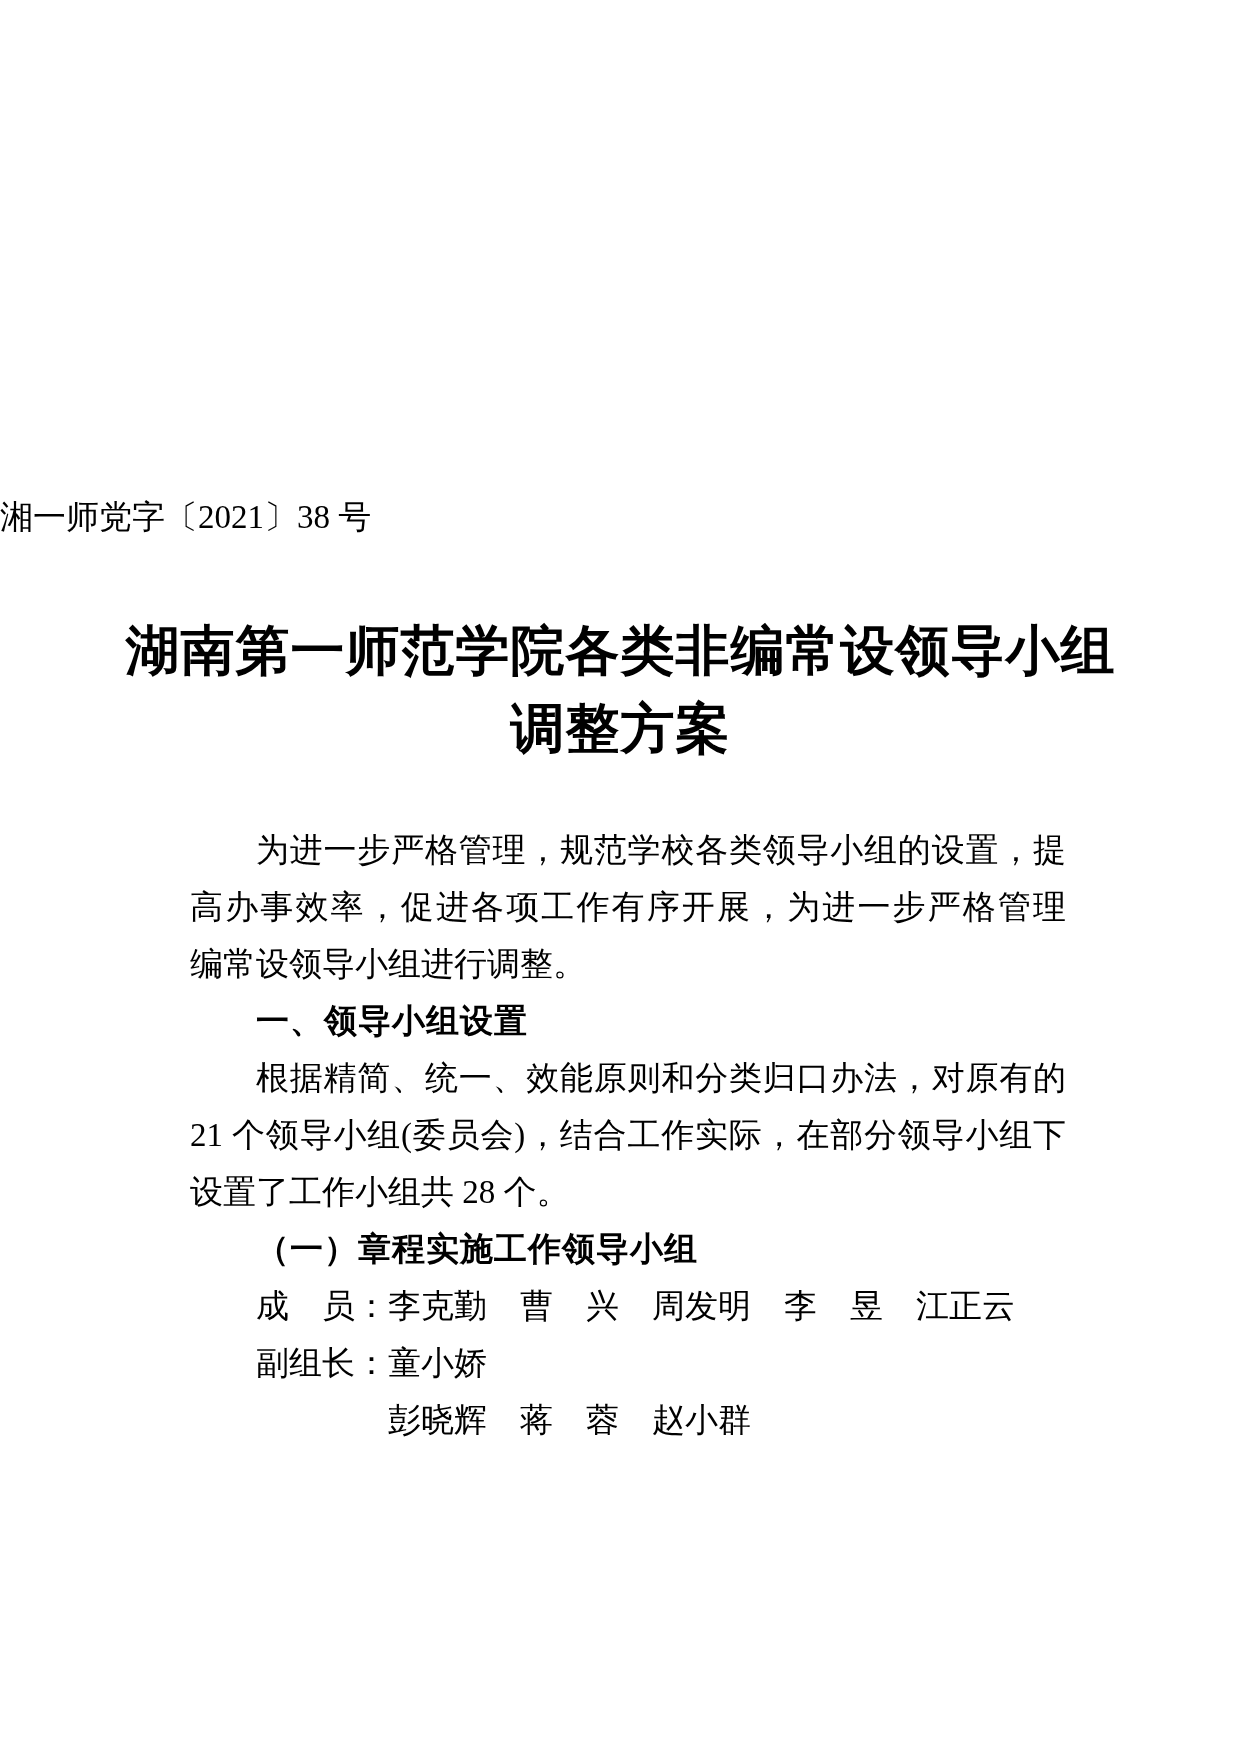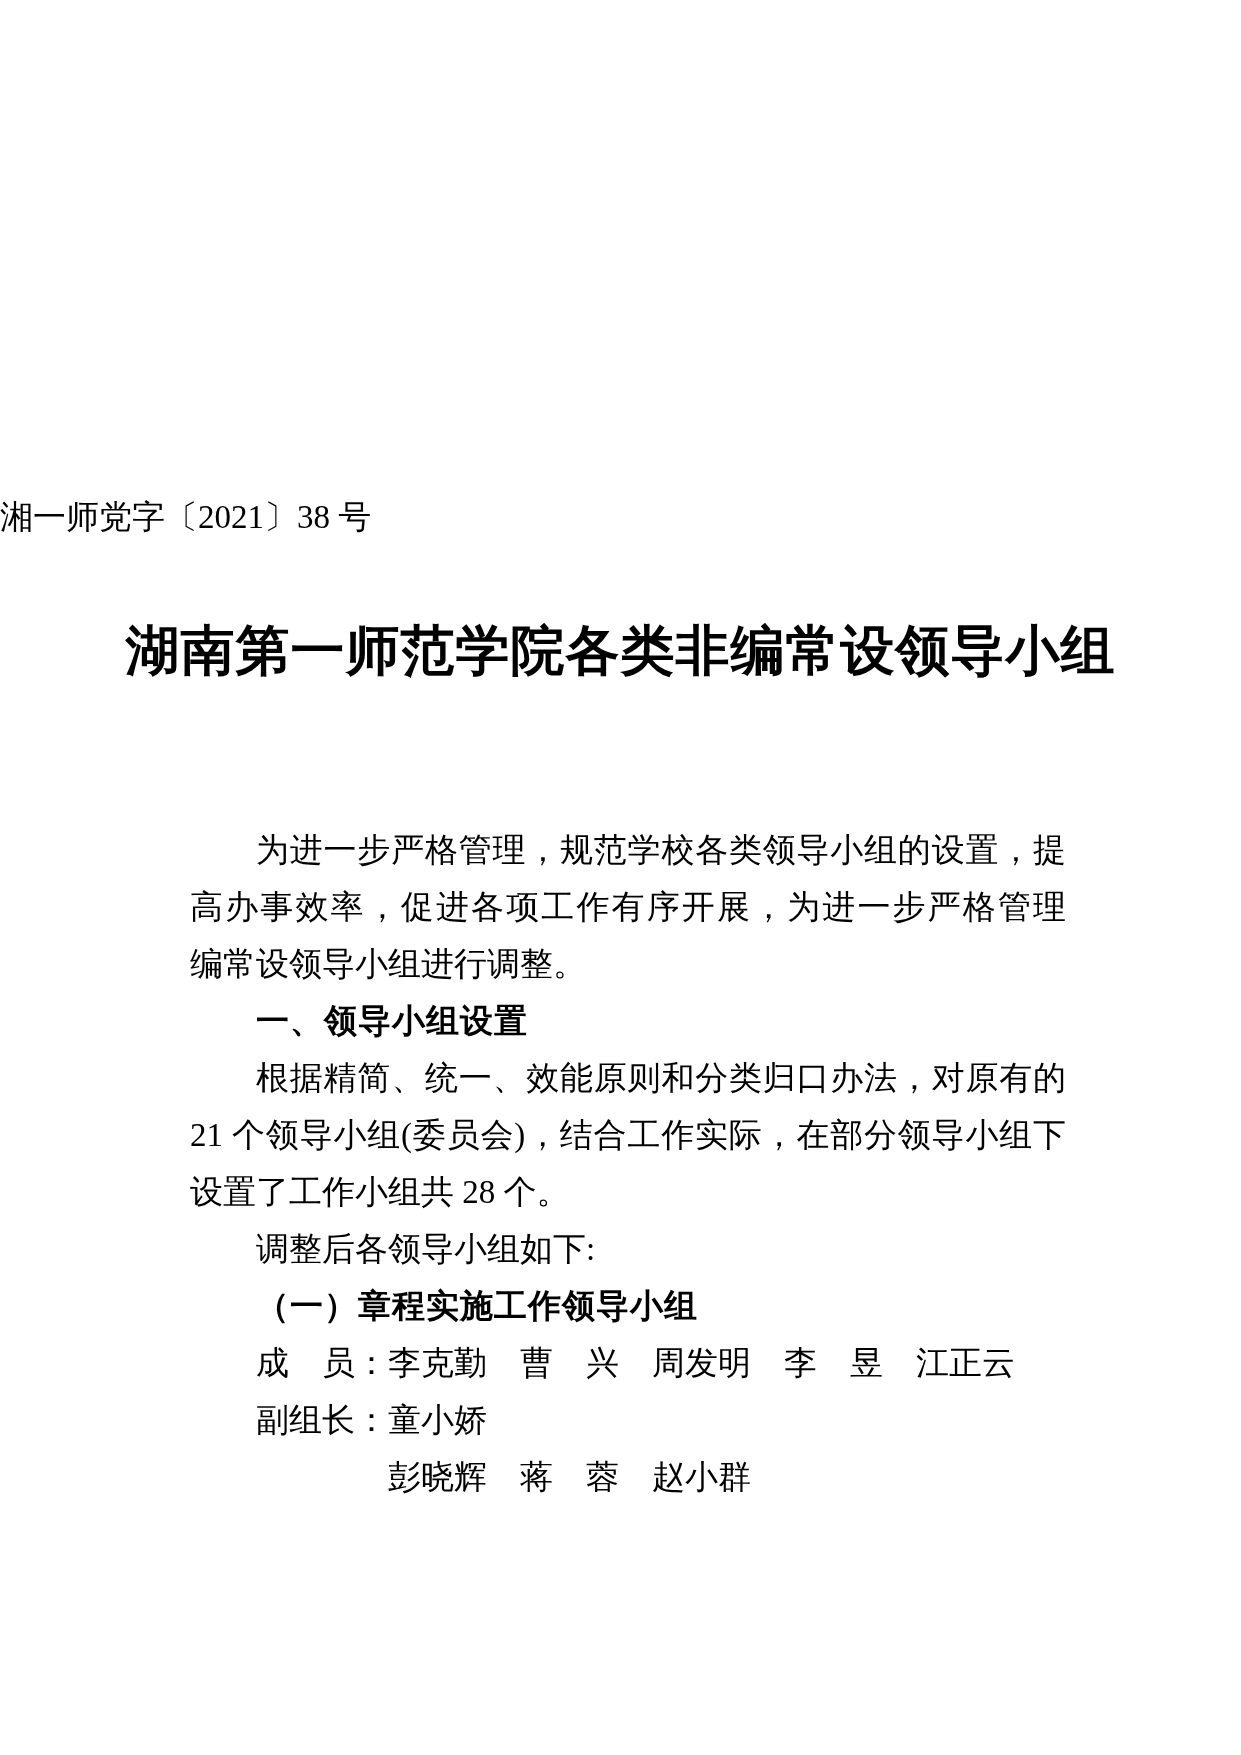--- a/index.html
+++ b/index.html
@@ -66,30 +66,30 @@
 </style>
 </head>
 <body>
 
 <div class="page">
 
   <div class="doc-number">湘一师党字〔2021〕38 号</div>
 
   <div class="title-block">
     <div>湖南第一师范学院各类非编常设领导小组</div>
+    <div>调整方案</div>
   </div>
 
   <div class="body-block">
     <div class="ln ind full">为进一步严格管理，规范学校各类领导小组的设置，提</div>
     <div class="ln full">高办事效率，促进各项工作有序开展，为进一步严格管理</div>
     <div class="ln">编常设领导小组进行调整。</div>
     <div class="ln ind hei">一、领导小组设置</div>
     <div class="ln ind full">根据精简、统一、效能原则和分类归口办法，对原有的</div>
     <div class="ln full">21 个领导小组(委员会)，结合工作实际，在部分领导小组下</div>
     <div class="ln">设置了工作小组共 28 个。</div>
-    <div class="ln ind">调整后各领导小组如下:</div>
     <div class="ln ind hei">（一）章程实施工作领导小组</div>
     <div class="ln ind">成　员：李克勤　曹　兴　周发明　李　昱　江正云</div>
     <div class="ln ind">副组长：童小娇</div>
     <div class="ln ind6">彭晓辉　蒋　蓉　赵小群</div>
   </div>
 
 </div>
 
 </body></html>

